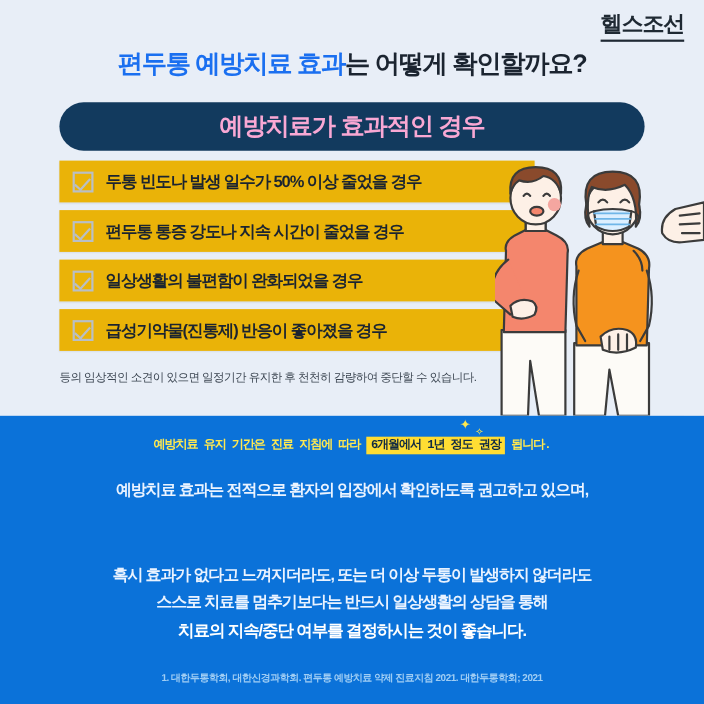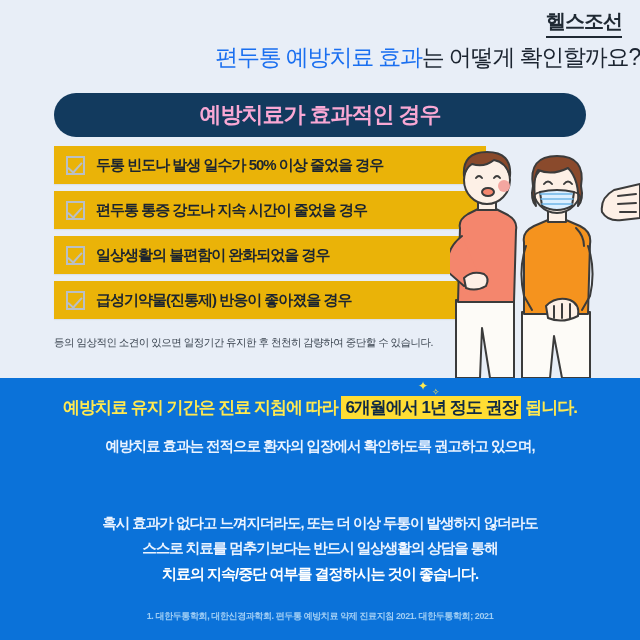--- a/index.html
+++ b/index.html
@@ -26,22 +26,22 @@
     font-size:20px; font-weight:bold;
     color:#1f2933;
     letter-spacing:-1px;
     border-bottom:2px solid #1f2933;
     padding-bottom:1px;
   }
 
   #main-title {
     position:absolute; left:0; top:42px;
     width:640px;
-    text-align:right;
-    font-size:23px; font-weight:normal;
+    text-align:center;
+    font-size:23px; font-weight:bold;
     letter-spacing:-1.2px;
     white-space:nowrap;
   }
   .t-blue { color:#1a6ff0; }
   .t-navy { color:#1b2430; }
 
   #header-band {
     position:absolute; left:54px; top:93px;
     width:532px; height:44px;
     background:#123a5e;
@@ -108,24 +108,25 @@
   
   #bottom-section {
     position:absolute; left:0; top:378px;
     width:640px; height:262px;
     background:#0b72d9;
   }
 
   #maintain-heading {
     position:absolute; left:0; top:18px;
     width:640px; text-align:center;
-    font-size:17px; font-weight:bold;
+    font-size:11px; font-weight:bold;
     color:#ffe94f;
     letter-spacing:-1px;
     white-space:nowrap;
+    font-family:Liberation Mono, monospace;
   }
   #maintain-highlight {
     background:#ffdd33;
     color:#102a43;
     padding:2px 4px;
     font-weight:bold;
   }
   .sparkle {
     position:absolute;
     color:#ffe94f;

